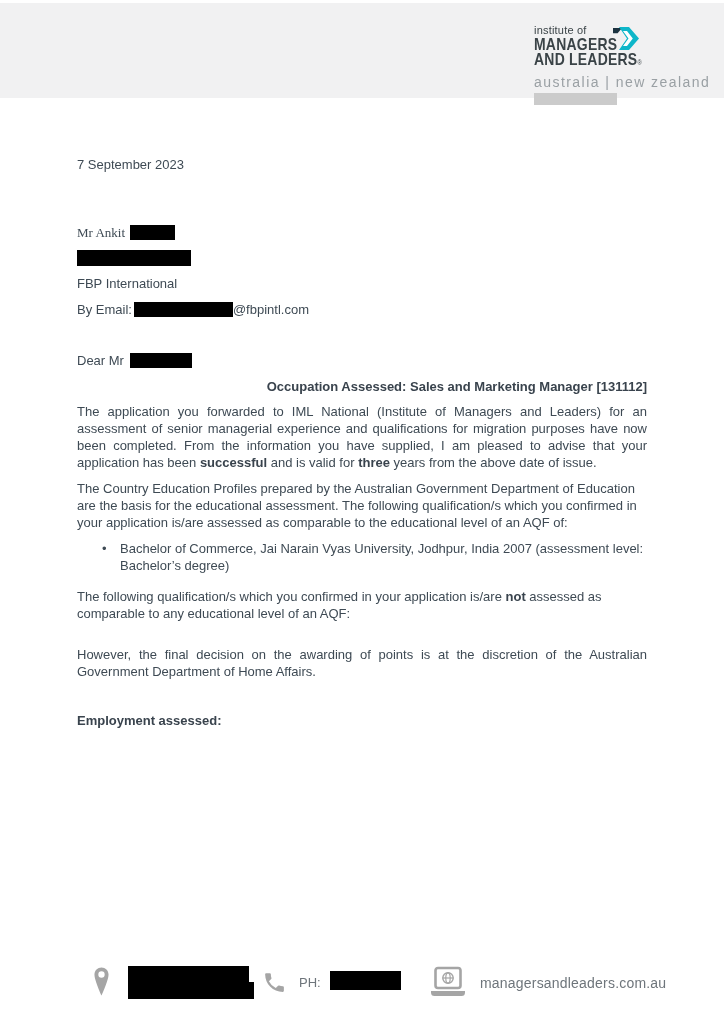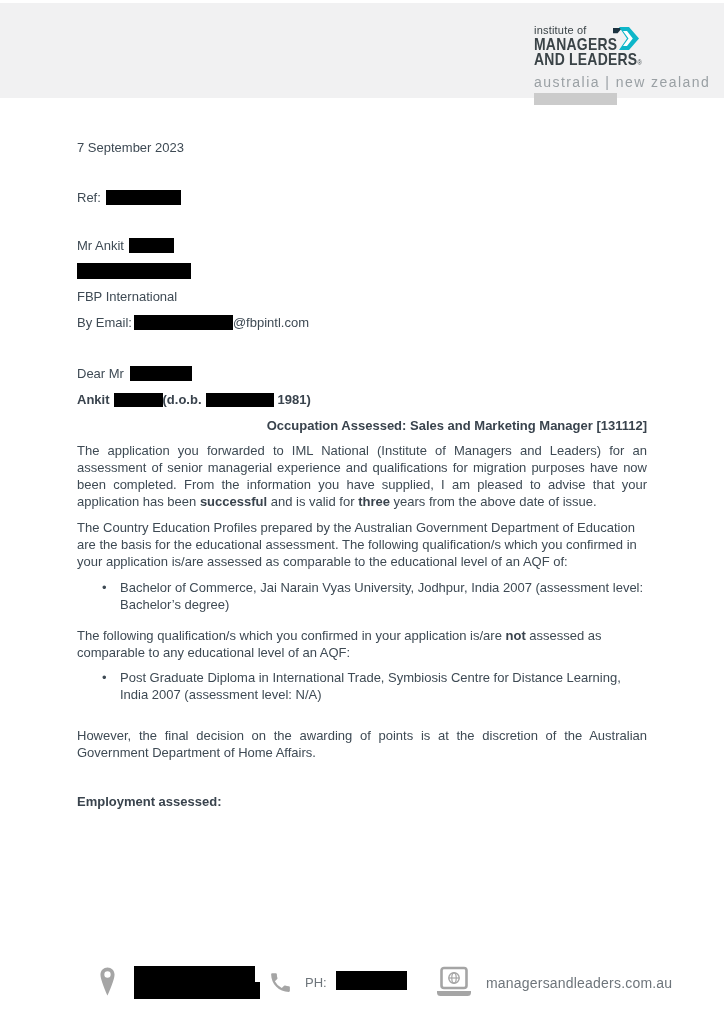--- a/index.html
+++ b/index.html
@@ -48,30 +48,30 @@
     margin-top: 3px;
     width: 83px; height: 12px;
     background: #cbcbcb;
   }
 
   
   .content {
     position: absolute;
     left: 0; top: 98px;
     width: 724px;
-    padding: 0 77px;
+    padding: 17px 77px;
     font-size: 13px;
     line-height: 17px;
   }
   .redact { background: #000000; display: inline-block; vertical-align: text-bottom; }
   .line { white-space: nowrap; }
   b, .bold { font-weight: 700; color: #39434d; }
   .date-line       { margin-top: 41px; }
   .ref-line        { margin-top: 33px; }
-  .recipient-line  { margin-top: 31px; }
+  .recipient-line  { margin-top: 51px; font-family: Liberation Serif, serif; }
   .address-redact  { margin-top: 9px; width: 114px; height: 16px; display: block; }
   .company-line    { margin-top: 9px; }
   .email-line      { margin-top: 9px; }
   .salutation-line { margin-top: 34px; }
   .subject-line    { margin-top: 9px; }
   .occupation-line { margin-top: 9px; text-align: right; }
   .para            { margin-top: 8px; }
   .para.justify    { text-align: justify; }
   .section-heading { margin-top: 32px; }
   .edu-para        { margin-top: 9px; }
@@ -83,21 +83,21 @@
     left: 25px; top: 0;
   }
   .not-para        { margin-top: 14px; }
   .bullet-list-2   { margin-top: 8px; }
   .however-para    { margin-top: 24px; }
   .employment-heading { margin-top: 32px; }
 
   
   .footer {
     position: absolute;
-    left: 6px; top: 958px;
+    left: 0; top: 958px;
     width: 672px; height: 56px;
   }
   .footer svg { display: block; }
   .pin-icon    { position: absolute; left: 93px;  top: 8px; }
   .addr-redact-1 { position: absolute; left: 128px; top: 8px;  width: 121px; height: 16px; background: #000; }
   .addr-redact-2 { position: absolute; left: 128px; top: 24px; width: 126px; height: 17px; background: #000; }
   .phone-icon  { position: absolute; left: 262px; top: 12px; }
   .ph-label    { position: absolute; left: 299px; top: 17px; font-size: 13px; color: #6e757b; }
   .ph-redact   { position: absolute; left: 330px; top: 13px; width: 71px; height: 19px; background: #000; }
   .laptop-icon { position: absolute; left: 429px; top: 8px; }
@@ -118,50 +118,45 @@
       <polygon points="6,0 16,0 26,11.5 16,23 6,23 14,11.5" fill="#0eb6c9"></polygon>
       <polygon points="10,4 14,4 19.8,11.5 14,19 10,19 15.5,11.5" fill="#ffffff"></polygon>
     </svg>
     <div class="logo-tagline">australia | new zealand</div>
     <div class="logo-gray-bar"></div>
   </div>
 
   <div class="content">
     <div class="line date-line">7 September 2023</div>
 
-    <div class="line ref-line"><span>Ref:</span><span class="redact" style="width:75px;height:15px;margin-left:5px;"></span></div>
 
     <div class="line recipient-line"><span>Mr Ankit</span><span class="redact" style="width:45px;height:15px;margin-left:5px;"></span></div>
 
     <span class="redact address-redact"></span>
 
     <div class="line company-line">FBP International</div>
 
     <div class="line email-line"><span>By Email:</span><span class="redact" style="width:99px;height:15px;margin-left:2px;"></span><span>@fbpintl.com</span></div>
 
     <div class="line salutation-line"><span>Dear Mr</span><span class="redact" style="width:62px;height:15px;margin-left:6px;"></span></div>
 
-    <div class="line subject-line bold"><span>Ankit</span><span class="redact" style="width:49px;height:14px;margin-left:4px;"></span><span>(d.o.b.</span><span class="redact" style="width:68px;height:14px;margin-left:4px;margin-right:4px;"></span><span>1981)</span></div>
 
     <div class="line occupation-line bold">Occupation Assessed: Sales and Marketing Manager [131112]</div>
 
     <p class="para justify"><span>The application you forwarded to IML National (Institute of Managers and Leaders) for an assessment of senior managerial experience and qualifications for migration purposes have now been completed. From the information you have supplied, I am pleased to advise that your application has been </span><b>successful</b><span> and is valid for </span><b>three</b><span> years from the above date of issue.</span></p>
 
 
     <p class="para edu-para">The Country Education Profiles prepared by the Australian Government Department of Education are the basis for the educational assessment. The following qualification/s which you confirmed in your application is/are assessed as comparable to the educational level of an AQF of:</p>
 
     <ul class="bullet-list">
       <li>Bachelor of Commerce, Jai Narain Vyas University, Jodhpur, India 2007 (assessment level: Bachelor’s degree)</li>
     </ul>
 
     <p class="para not-para"><span>The following qualification/s which you confirmed in your application is/are </span><b>not</b><span> assessed as comparable to any educational level of an AQF:</span></p>
 
-    <ul class="bullet-list bullet-list-2">
-      <li>Post Graduate Diploma in International Trade, Symbiosis Centre for Distance Learning, India 2007 (assessment level: N/A)</li>
-    </ul>
 
     <p class="para justify however-para">However, the final decision on the awarding of points is at the discretion of the Australian Government Department of Home Affairs.</p>
 
     <div class="employment-heading bold">Employment assessed:</div>
   </div>
 
   <div class="footer">
     <svg class="pin-icon" width="17" height="31" viewBox="0 0 24 44">
       <path fill-rule="evenodd" fill="#a5a5a5" d="M12 2C6.5 2 2 6.5 2 12c0 8.5 10 30 10 30s10-21.5 10-30C22 6.5 17.5 2 12 2zm0 14.5a4.5 4.5 0 1 1 0-9 4.5 4.5 0 0 1 0 9z"></path>
     </svg>

